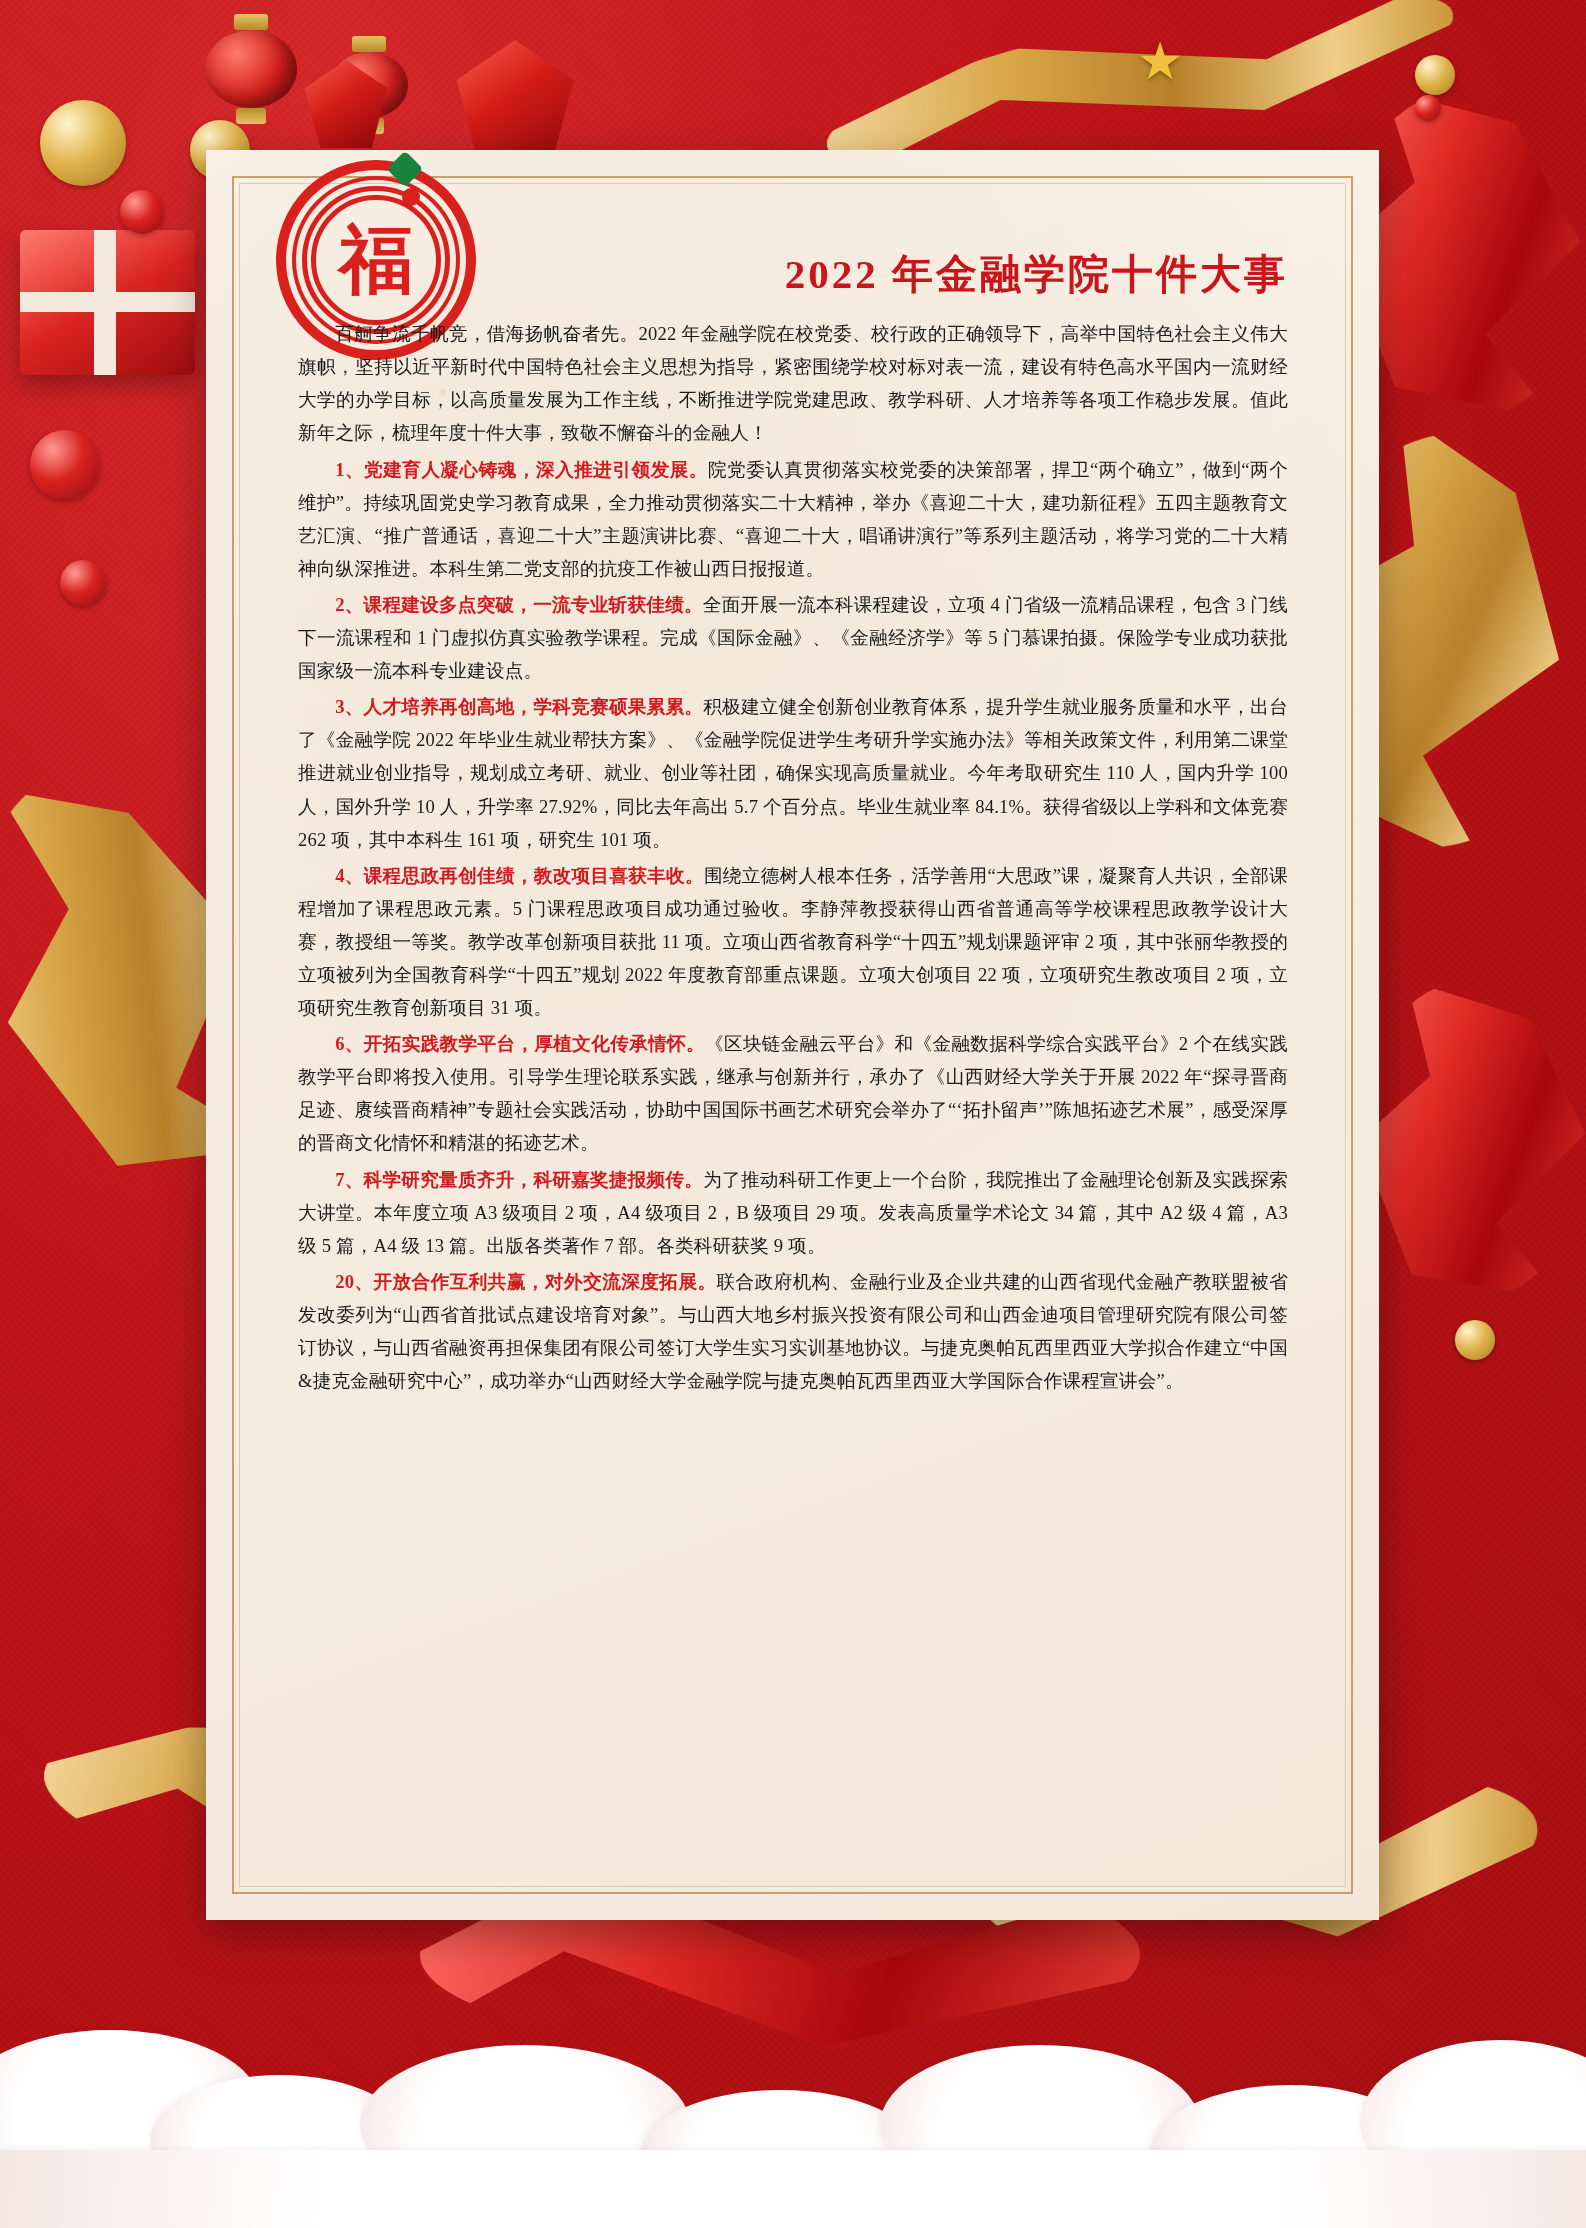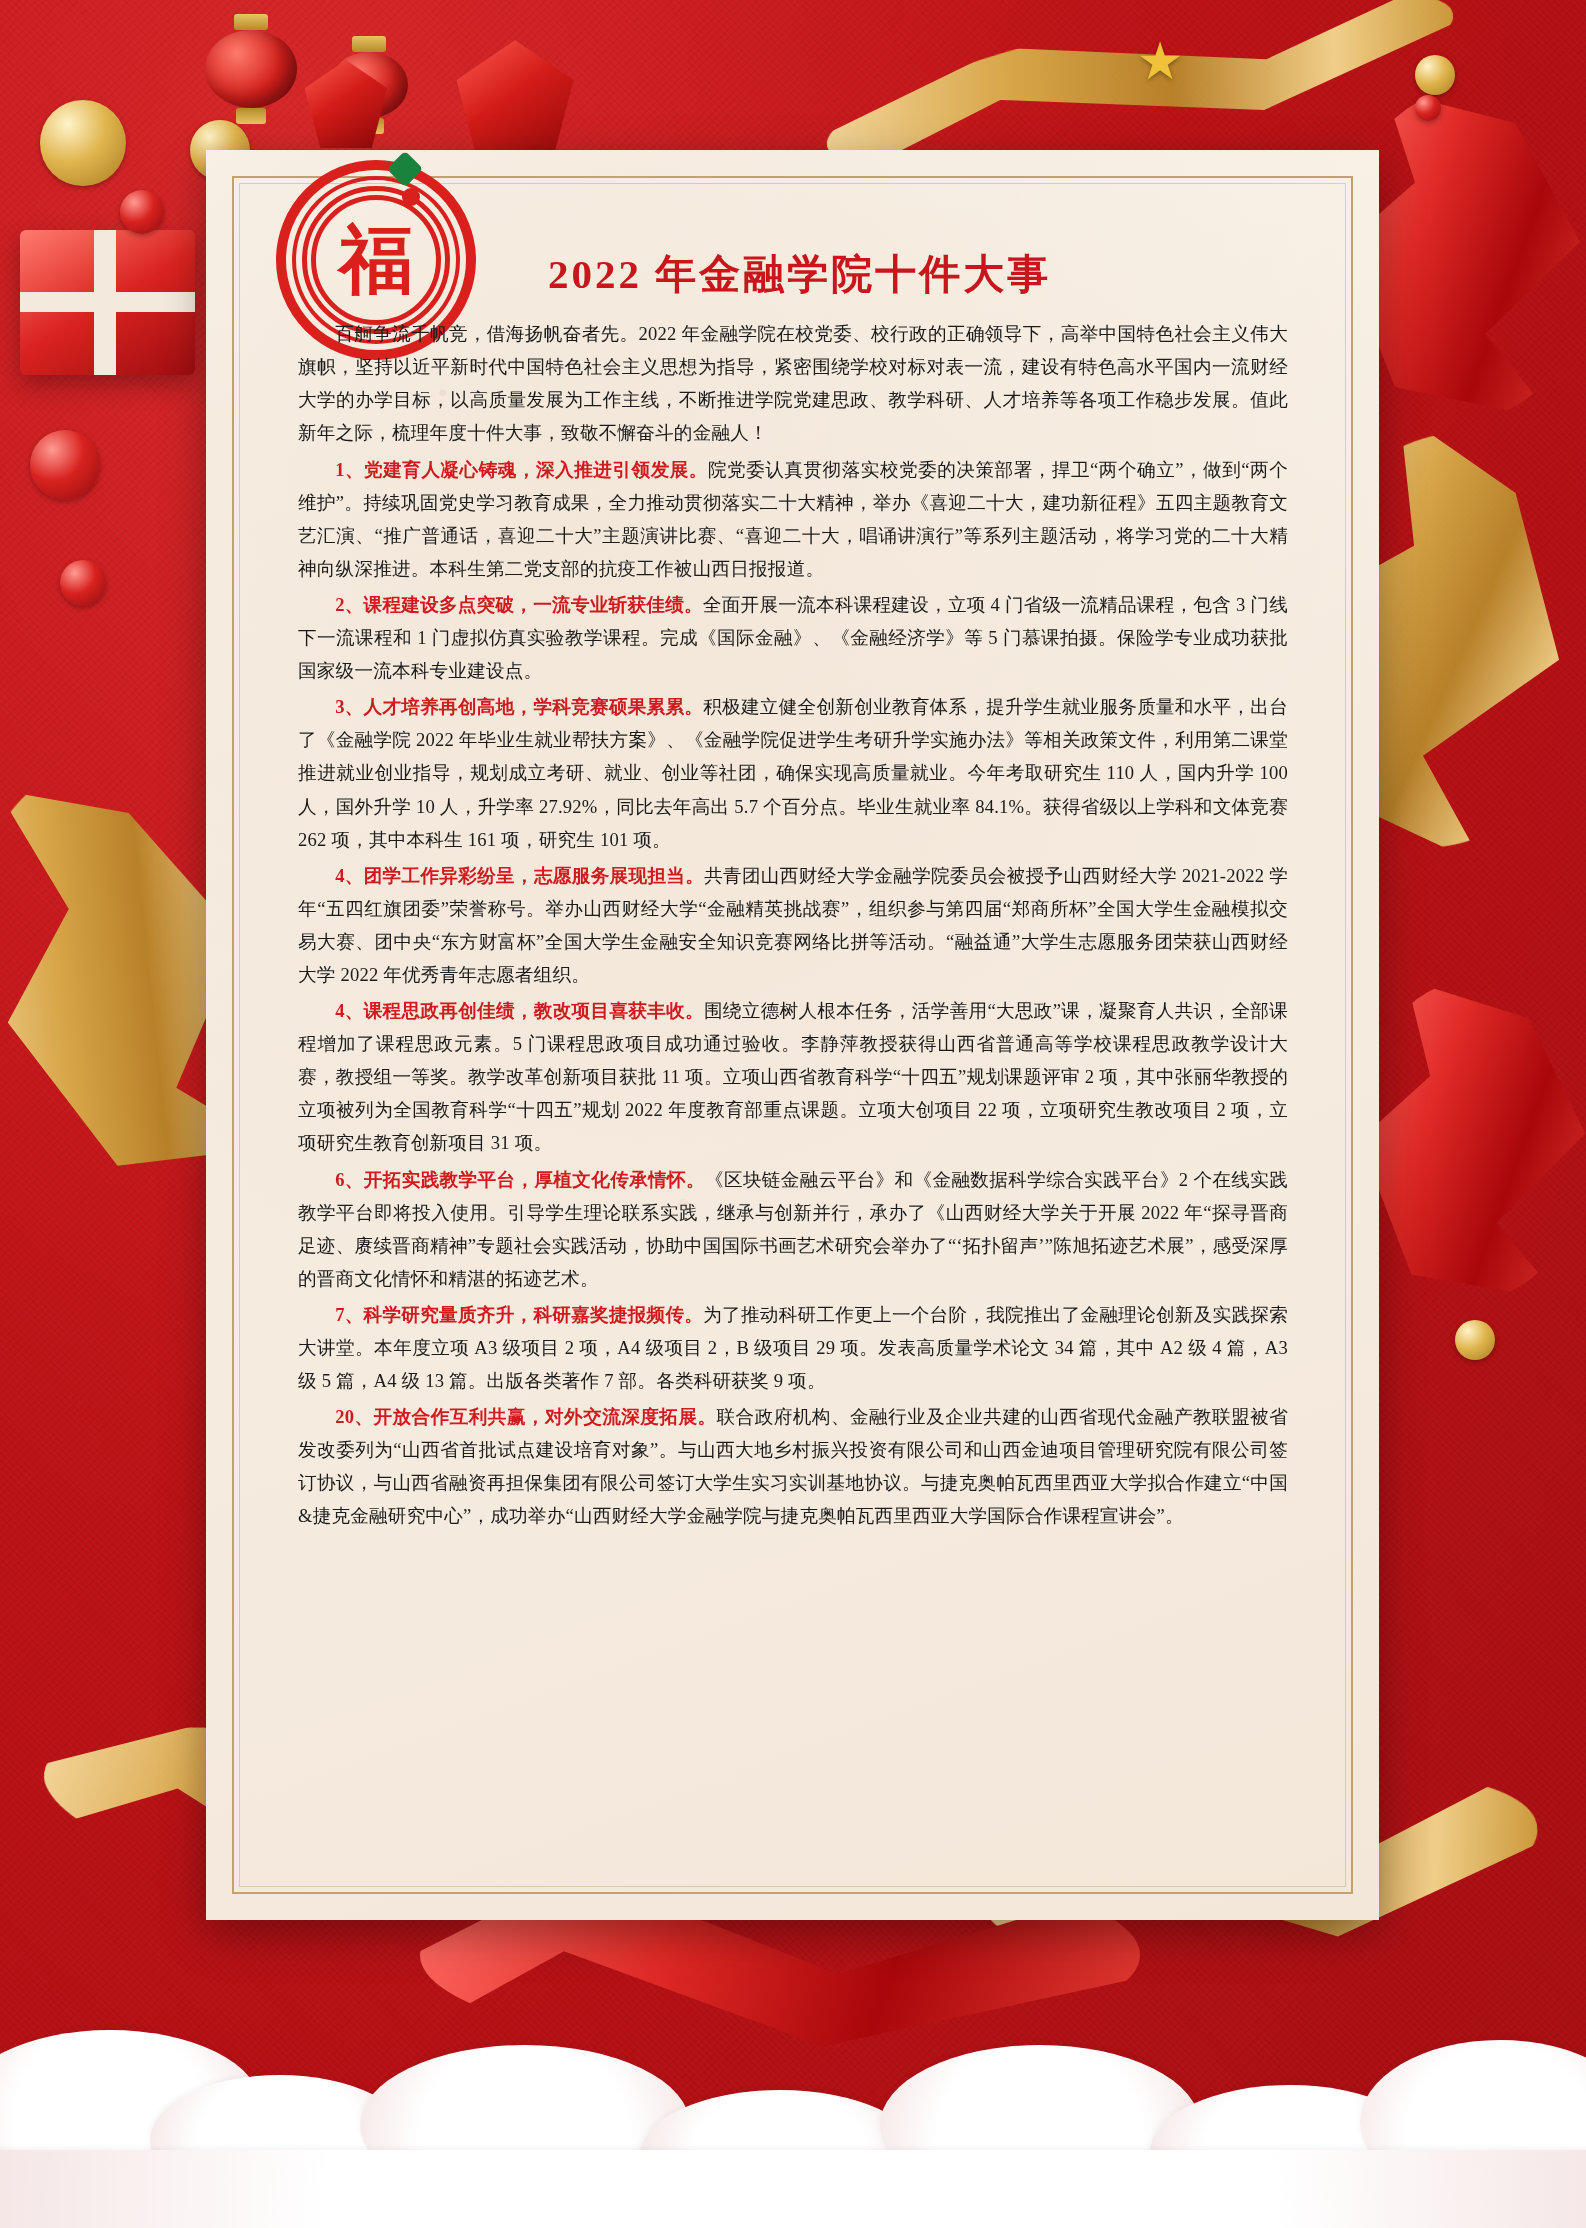--- a/index.html
+++ b/index.html
@@ -221,21 +221,21 @@
   }
 
   
   .content {
     position: absolute;
     left: 92px;
     top: 36px;
     width: 990px;
   }
   .doc-title {
-    text-align: center;
+    text-align: right;
     font-size: 41px;
     font-weight: bold;
     color: #c8161c;
     letter-spacing: 3px;
     margin: 64px 0 18px 0;
     line-height: 1.2;
     padding-left: 13px;
   }
   .body-col {
     margin-top: 14px;
@@ -331,23 +331,20 @@
       </p>
 
       <p class="para">
         <span class="hl">2、课程建设多点突破，一流专业斩获佳绩。</span><span>全面开展一流本科课程建设，立项 4 门省级一流精品课程，包含 3 门线下一流课程和 1 门虚拟仿真实验教学课程。完成《国际金融》、《金融经济学》等 5 门慕课拍摄。保险学专业成功获批国家级一流本科专业建设点。</span>
       </p>
 
       <p class="para">
         <span class="hl">3、人才培养再创高地，学科竞赛硕果累累。</span><span>积极建立健全创新创业教育体系，提升学生就业服务质量和水平，出台了《金融学院 2022 年毕业生就业帮扶方案》、《金融学院促进学生考研升学实施办法》等相关政策文件，利用第二课堂推进就业创业指导，规划成立考研、就业、创业等社团，确保实现高质量就业。今年考取研究生 110 人，国内升学 100 人，国外升学 10 人，升学率 27.92%，同比去年高出 5.7 个百分点。毕业生就业率 84.1%。获得省级以上学科和文体竞赛 262 项，其中本科生 161 项，研究生 101 项。</span>
       </p>
 
-      <p class="para">
-        <span class="hl">4、团学工作异彩纷呈，志愿服务展现担当。</span><span>共青团山西财经大学金融学院委员会被授予山西财经大学 2021-2022 学年“五四红旗团委”荣誉称号。举办山西财经大学“金融精英挑战赛”，组织参与第四届“郑商所杯”全国大学生金融模拟交易大赛、团中央“东方财富杯”全国大学生金融安全知识竞赛网络比拼等活动。“融益通”大学生志愿服务团荣获山西财经大学 2022 年优秀青年志愿者组织。</span>
-      </p>
 
       <p class="para">
         <span class="hl">4、课程思政再创佳绩，教改项目喜获丰收。</span><span>围绕立德树人根本任务，活学善用“大思政”课，凝聚育人共识，全部课程增加了课程思政元素。5 门课程思政项目成功通过验收。李静萍教授获得山西省普通高等学校课程思政教学设计大赛，教授组一等奖。教学改革创新项目获批 11 项。立项山西省教育科学“十四五”规划课题评审 2 项，其中张丽华教授的立项被列为全国教育科学“十四五”规划 2022 年度教育部重点课题。立项大创项目 22 项，立项研究生教改项目 2 项，立项研究生教育创新项目 31 项。</span>
       </p>
 
       <p class="para">
         <span class="hl">6、开拓实践教学平台，厚植文化传承情怀。</span><span>《区块链金融云平台》和《金融数据科学综合实践平台》2 个在线实践教学平台即将投入使用。引导学生理论联系实践，继承与创新并行，承办了《山西财经大学关于开展 2022 年“探寻晋商足迹、赓续晋商精神”专题社会实践活动，协助中国国际书画艺术研究会举办了“‘拓扑留声’”陈旭拓迹艺术展”，感受深厚的晋商文化情怀和精湛的拓迹艺术。</span>
       </p>
 
 

